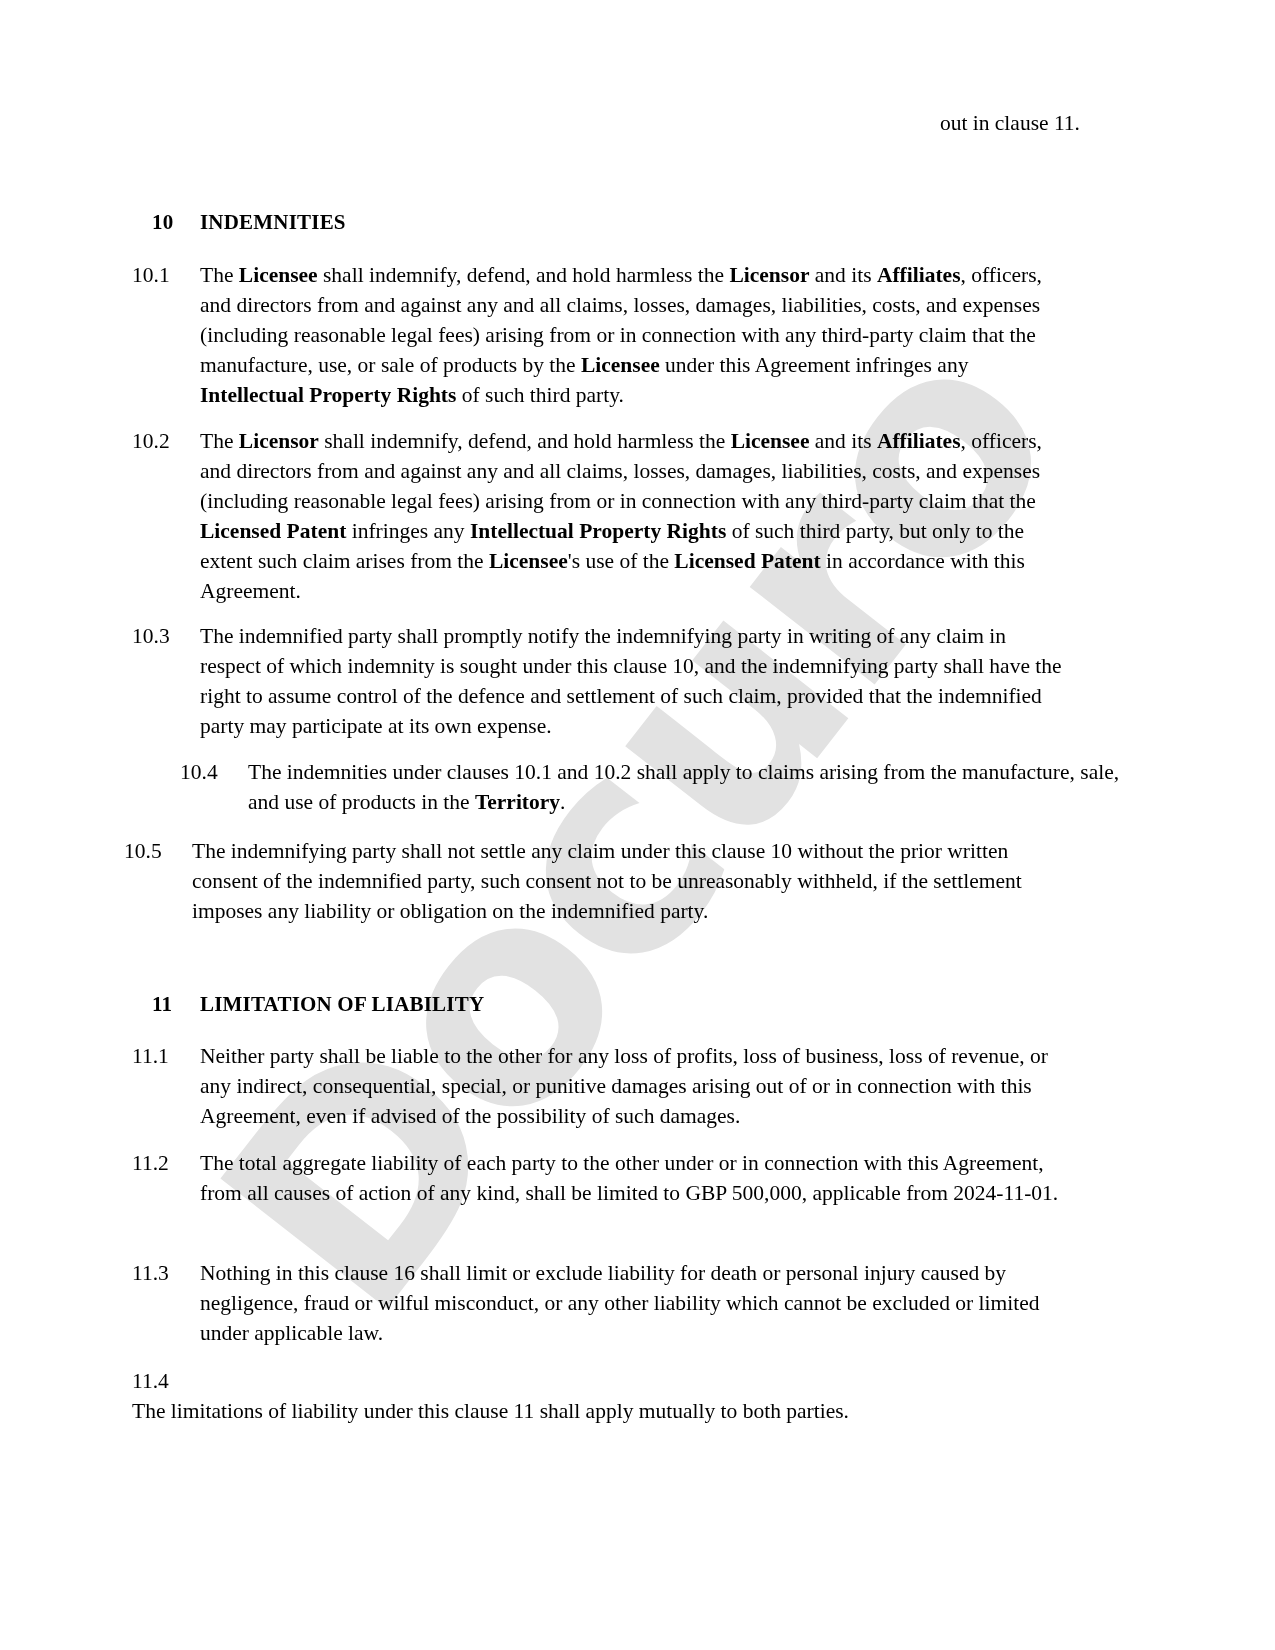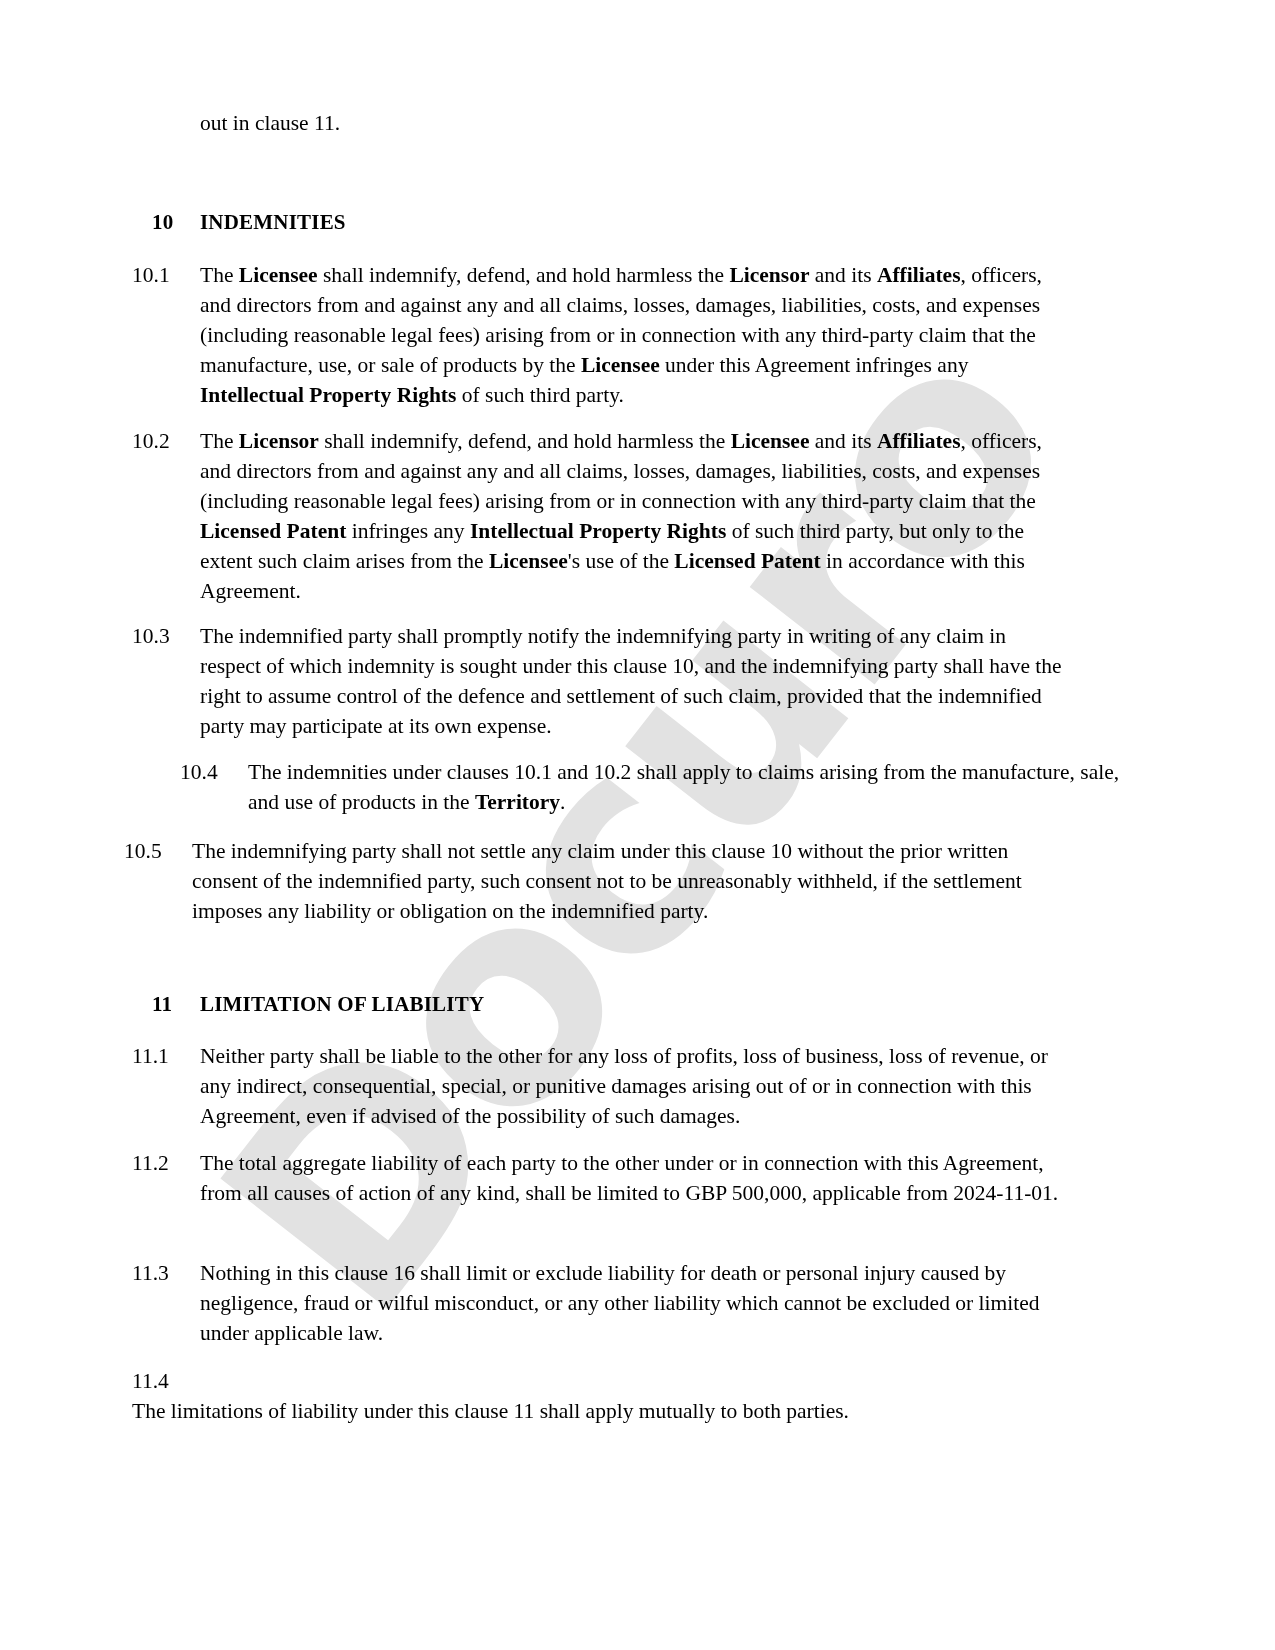--- a/index.html
+++ b/index.html
@@ -45,21 +45,21 @@
     position: absolute;
     left: 0;
     top: 0;
     width: 1275px;
     z-index: 1;
   }
   .body-text {
     position: absolute;
     font-size: 21.5px;
     line-height: 30px;
-    text-align: left;
+    text-align: right;
   }
   
   .cont-line {
     left: 200px;
     top: 108px;
     width: 880px;
   }
   
   .section-heading {
     position: absolute;

